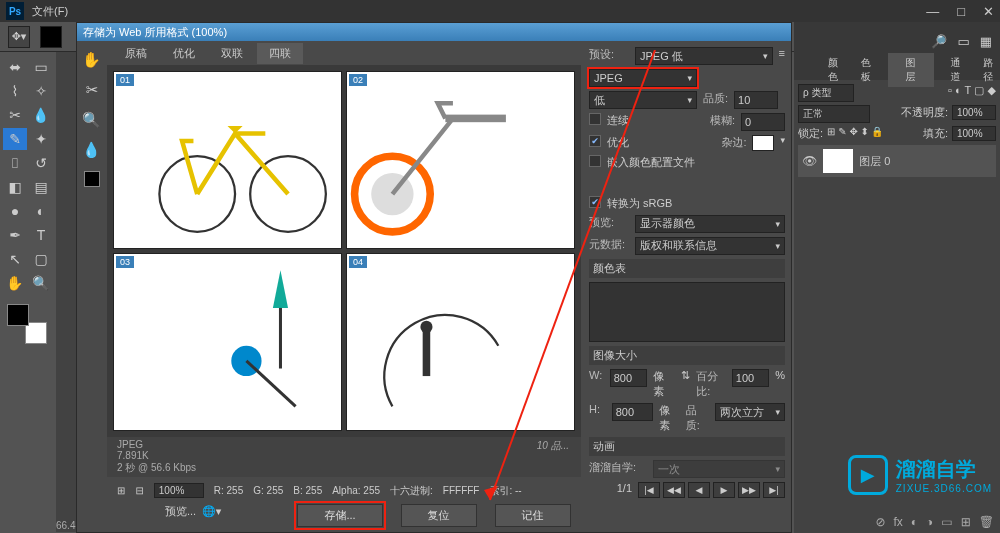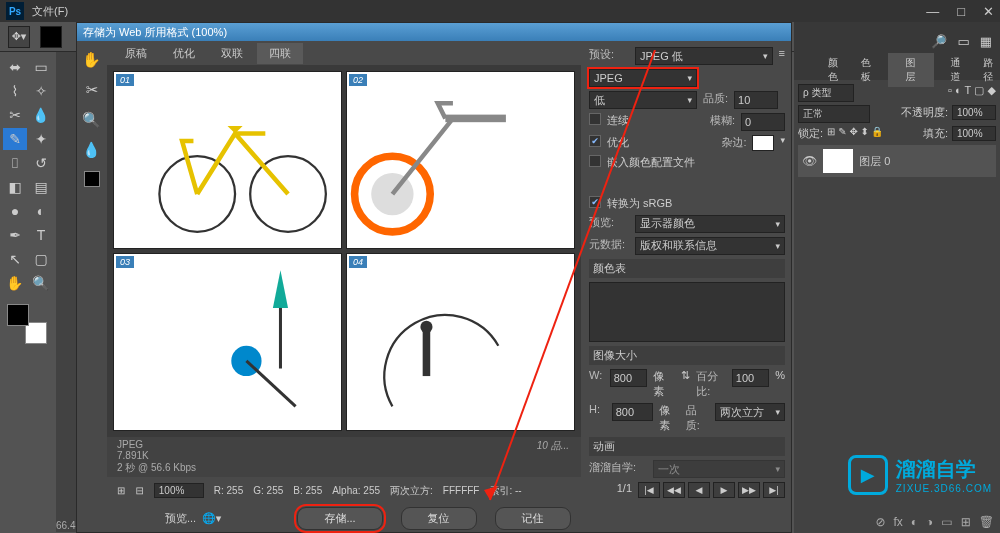--- a/index.html
+++ b/index.html
@@ -29,28 +29,28 @@
 .dialog { position: absolute; left: 76px; top: 22px; width: 716px; height: 511px; background: #494949; border: 1px solid #2a2a2a; display: flex; flex-direction: column; }
 .dialog-title { background: linear-gradient(#5a9fd4,#3a7fb8); height: 18px; color: #fff; font-size: 11px; padding: 2px 6px; }
 .dialog-body { flex: 1; display: flex; overflow: hidden; }
 .dialog-left { width: 30px; background: #494949; display: flex; flex-direction: column; align-items: center; padding-top: 10px; gap: 12px; font-size: 15px; }
 .dialog-main { flex: 1; display: flex; flex-direction: column; }
 .dialog-tabs { display: flex; height: 24px; align-items: center; padding: 2px 6px; gap: 2px; background: #494949; }
 .dialog-tabs .tab { padding: 3px 12px; font-size: 11px; color: #ccc; }
 .dialog-tabs .tab.active { background: #5a5a5a; }
 .preview-area { background: #3a3a3a; flex: 1; padding: 6px; display: grid; grid-template-columns: 1fr 1fr; grid-template-rows: 1fr 1fr; gap: 4px; position: relative; }
 .pane { background: #fff; position: relative; border: 1px solid #222; overflow: hidden; }
-.pane .badge { position: absolute; top: 2px; left: 2px; background: #3a7fb8; color: #fff; font-size: 9px; padding: 1px 4px; font-style: italic; }
+.pane .badge { position: absolute; top: 2px; left: 2px; background: #3a7fb8; color: #fff; font-size: 9px; padding: 1px 4px; }
 .pane svg { width: 100%; height: 100%; }
 .info-panel { height: 40px; background: #424242; display: flex; font-size: 10px; color: #aaa; padding: 2px 10px; flex-direction: column; justify-content: center; position: relative; }
 .info-panel .right-label { position: absolute; right: 12px; top: 2px; font-style: italic; }
 .bottom-bar { background: #494949; height: 28px; display: flex; align-items: center; gap: 10px; padding: 0 10px; font-size: 10px; color: #ccc; }
 .bottom-bar .zoom-box { background: #333; border: 1px solid #222; padding: 1px 4px; width: 50px; }
-.dialog-buttons { height: 28px; display: flex; align-items: center; justify-content: center; gap: 18px; background: #494949; }
-.dialog-buttons .btn { background: #555; border: 1px solid #323232; border-radius: 9px; padding: 3px 26px; font-size: 11px; color: #ddd; }
+.dialog-buttons { height: 28px; display: flex; align-items: flex-start; justify-content: center; gap: 18px; background: #494949; }
+.dialog-buttons .btn { background: #555; border: 1px solid #323232; border-radius: 0; padding: 3px 26px; font-size: 11px; color: #ddd; }
 .dialog-buttons .btn.highlight { outline: 2px solid #e21; outline-offset: 1px; }
 .dialog-buttons .left-controls { position: absolute; left: 88px; display: flex; gap: 6px; align-items: center; }
 
 
 .dialog-settings { width: 210px; background: #494949; padding: 6px 6px 6px 8px; display: flex; flex-direction: column; gap: 4px; font-size: 11px; position: relative; }
 .row { display: flex; align-items: flex-start; gap: 6px; }
 .row label { color: #bbb; width: 40px; }
 .select { background: #333; border: 1px solid #222; height: 18px; flex: 1; padding: 1px 4px; color: #ccc; display: flex; align-items: center; position: relative; }
 .select.highlight { outline: 2px solid #e21; }
 .select .caret { position: absolute; right: 4px; font-size: 9px; }
@@ -195,21 +195,21 @@
         <span class="right-label">10 品...</span>
       </div>
       <div class="bottom-bar">
         <span>⊞</span>
         <span>⊟</span>
         <span class="zoom-box">100%</span>
         <span>R: 255</span>
         <span>G: 255</span>
         <span>B: 255</span>
         <span>Alpha: 255</span>
-        <span>两次立方:</span>
+        <span>十六进制:</span>
         <span>FFFFFF</span>
         <span>索引: --</span>
       </div>
     </div>
 
     <div class="dialog-settings">
       <div class="row">
         <label>预设:</label>
         <div class="select">
             <span>JPEG 低</span>

